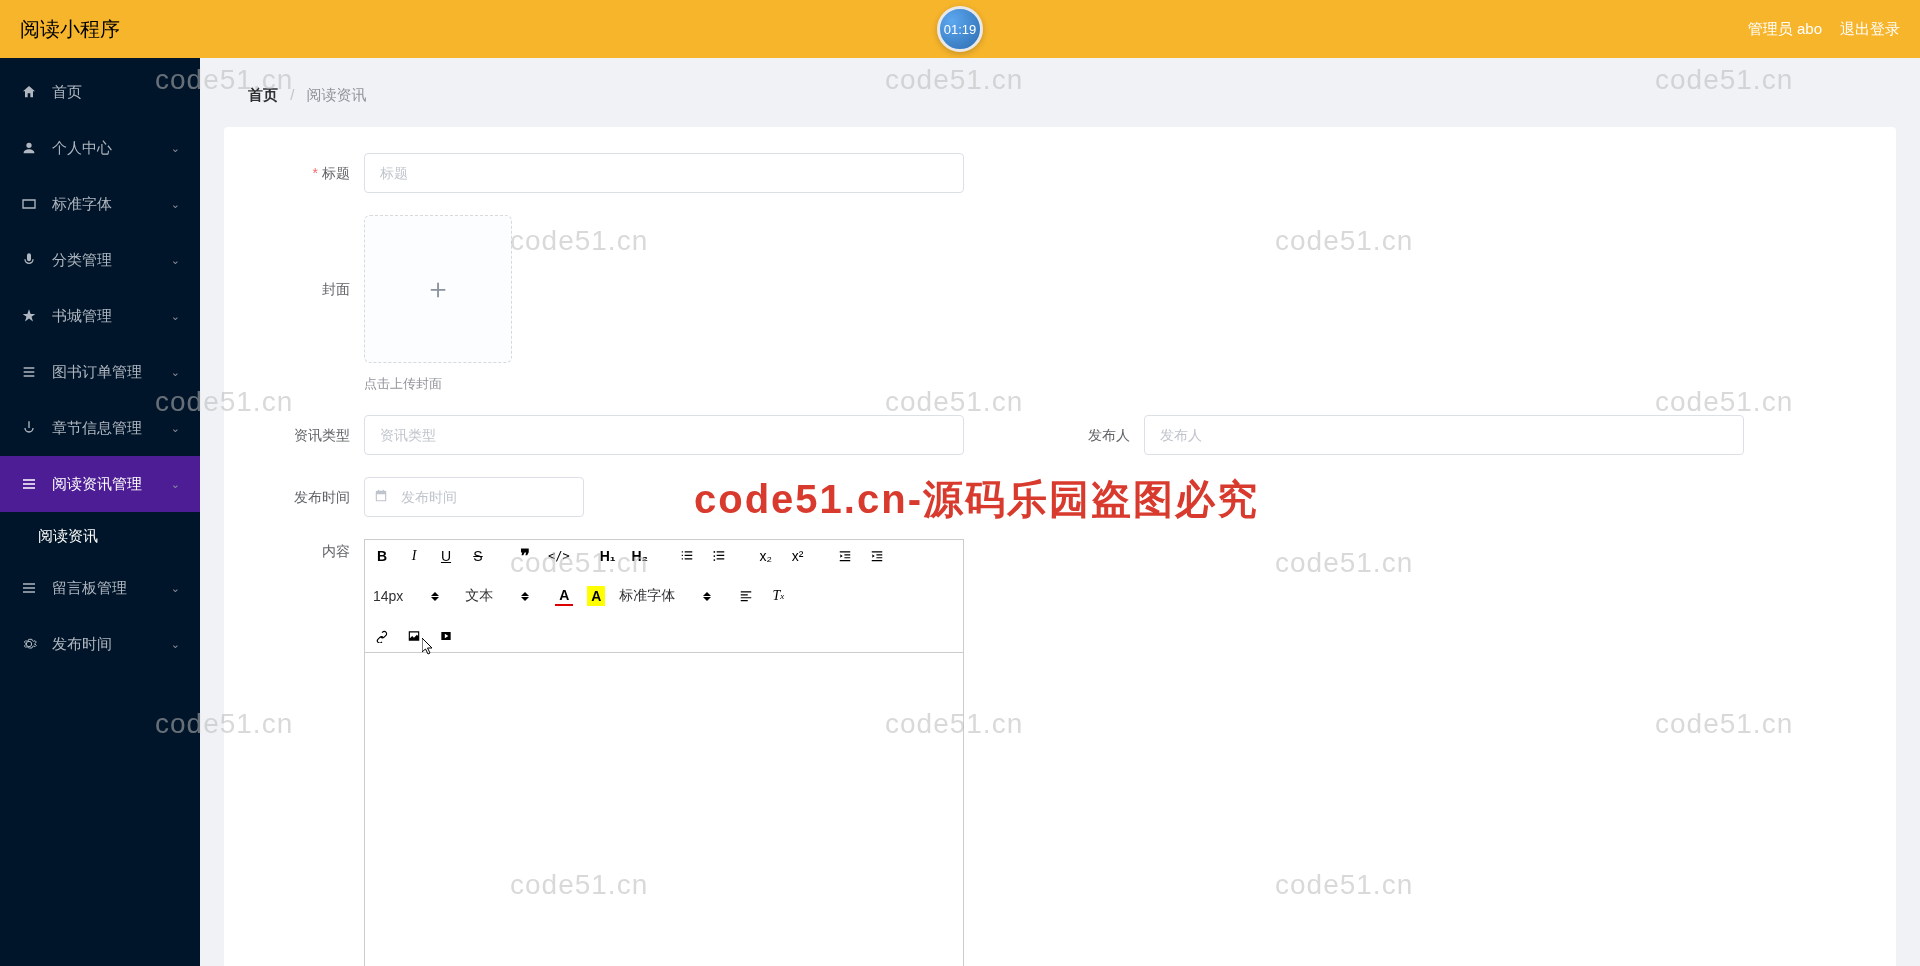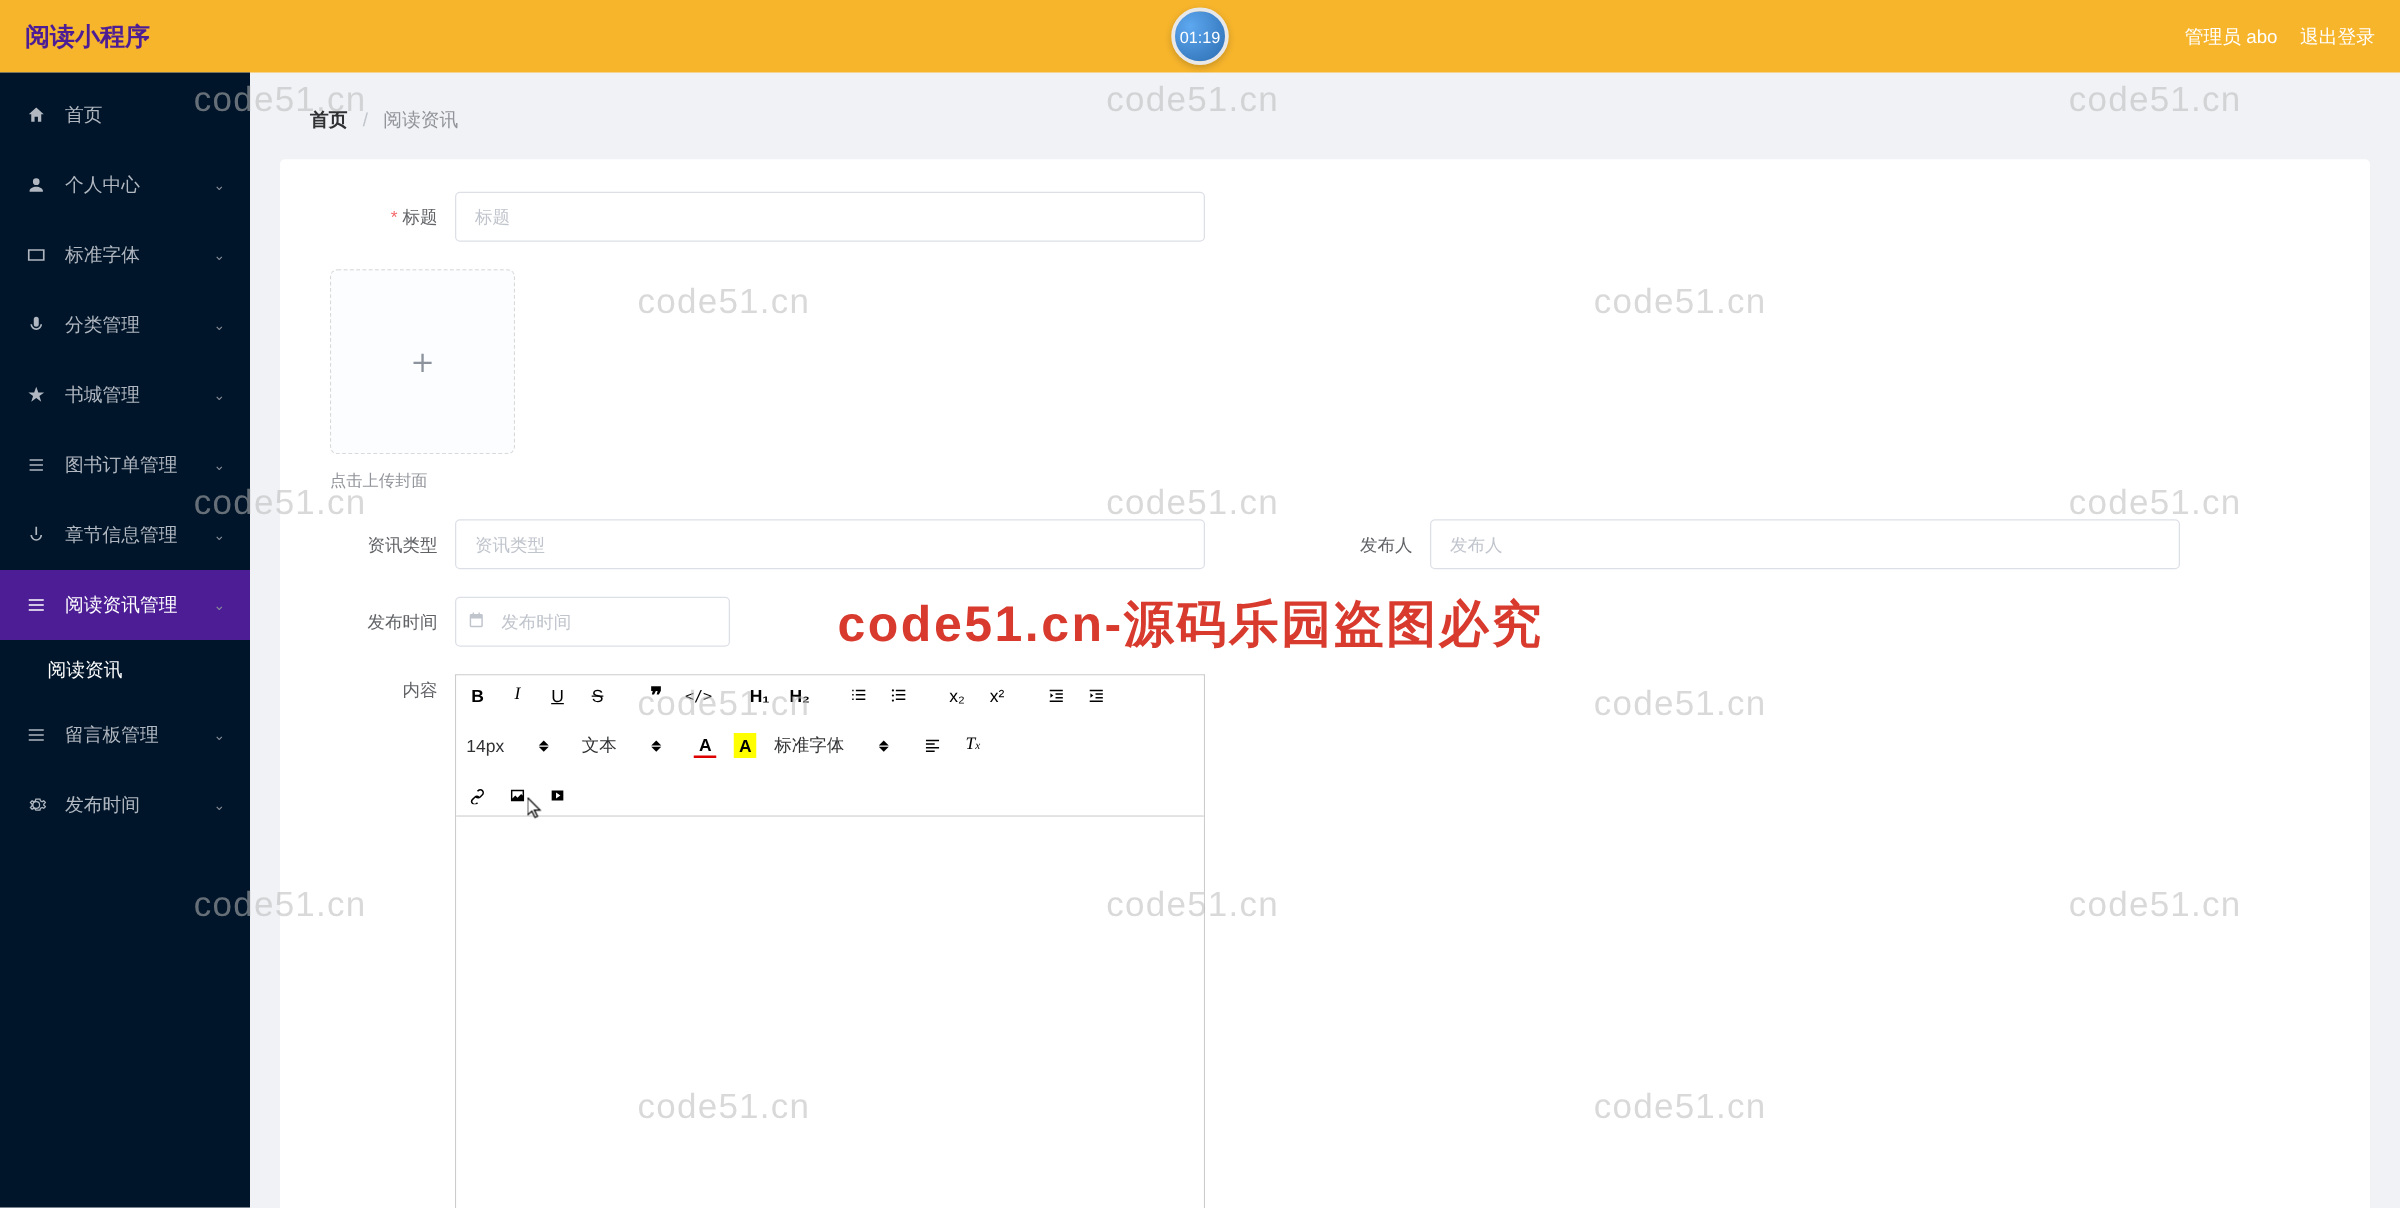--- a/index.html
+++ b/index.html
@@ -1,21 +1,21 @@
 <!DOCTYPE html>
 <html><head>
 <meta charset="utf-8">
 <style>
 * { margin: 0; padding: 0; box-sizing: border-box; }
 body { font-family: -apple-system, BlinkMacSystemFont, "Segoe UI", "Microsoft YaHei", sans-serif; font-size: 14px; color: #303133; background: #f0f2f5; overflow: hidden; }
 .app { width: 1920px; height: 966px; position: relative; }
 
 
 .header { height: 58px; background: #f7b52c; display: flex; align-items: center; padding: 0 20px; position: relative; }
-.header-title { color: #4c1d95; font-size: 20px; font-weight: bold; }
+.header-title { color: #000000; font-size: 20px; font-weight: normal; }
 .header-right { position: absolute; right: 20px; display: flex; gap: 18px; color: #fff; font-size: 15px; }
 .header-right span { cursor: pointer; }
 .timer-badge { position: absolute; left: 50%; transform: translateX(-50%); top: 6px; width: 46px; height: 46px; border-radius: 50%; background: radial-gradient(circle at 30% 30%, #5da8f0, #2b6cb0); display: flex; align-items: center; justify-content: center; color: #fff; font-size: 13px; border: 3px solid #e8e8e8; box-shadow: 0 2px 6px rgba(0,0,0,0.2); }
 
 
 .sidebar { width: 200px; background: #001529; position: absolute; top: 58px; bottom: 0; left: 0; overflow-y: auto; padding-top: 6px; }
 .menu-item { height: 56px; display: flex; align-items: center; padding: 0 20px; color: #b0b7c0; cursor: pointer; position: relative; }
 .menu-item.active { background: #4c1d95; color: #fff; }
 .menu-icon { width: 18px; height: 18px; margin-right: 14px; display: inline-flex; align-items: center; justify-content: center; }
 .menu-icon svg { width: 16px; height: 16px; fill: currentColor; }
@@ -193,20 +193,21 @@
 
       <div class="form-row">
         <div class="form-col">
           <label class="form-label"><span class="req">*</span><span>标题</span></label>
           <input class="form-input" placeholder="标题" style="">
         </div>
       </div>
 
       <div class="form-row">
         <div class="form-col">
+          <label class="form-label" style="line-height:148px">封面</label>
           <div>
             <div class="upload-box">
               <span class="upload-plus">＋</span>
             </div>
             <div class="upload-hint">点击上传封面</div>
           </div>
         </div>
       </div>
 
       <div class="form-row">
@@ -336,19 +337,19 @@
   <span class="wm" style="top:386px; left:885px">code51.cn</span>
   <span class="wm" style="top:386px; left:1655px">code51.cn</span>
   <span class="wm" style="top:547px; left:510px">code51.cn</span>
   <span class="wm" style="top:547px; left:1275px">code51.cn</span>
   <span class="wm" style="top:708px; left:155px">code51.cn</span>
   <span class="wm" style="top:708px; left:885px">code51.cn</span>
   <span class="wm" style="top:708px; left:1655px">code51.cn</span>
   <span class="wm" style="top:869px; left:510px">code51.cn</span>
   <span class="wm" style="top:869px; left:1275px">code51.cn</span>
 
-  <span class="wm-red" style="top:472px; left:670px">code51.cn-源码乐园盗图必究</span>
+  <span class="wm-red" style="top:472px; left:694px">code51.cn-源码乐园盗图必究</span>
 
   <svg class="cursor" style="top:638px; left:422px" width="16" height="20" viewBox="0 0 16 20">
       <path d="M0 0l0 14 3.5-3 2.5 5 2-1-2.5-5 4.5 0z" fill="#fff" stroke="#000" stroke-width="1"></path>
     </svg>
 
 </div>
 
 </body></html>

